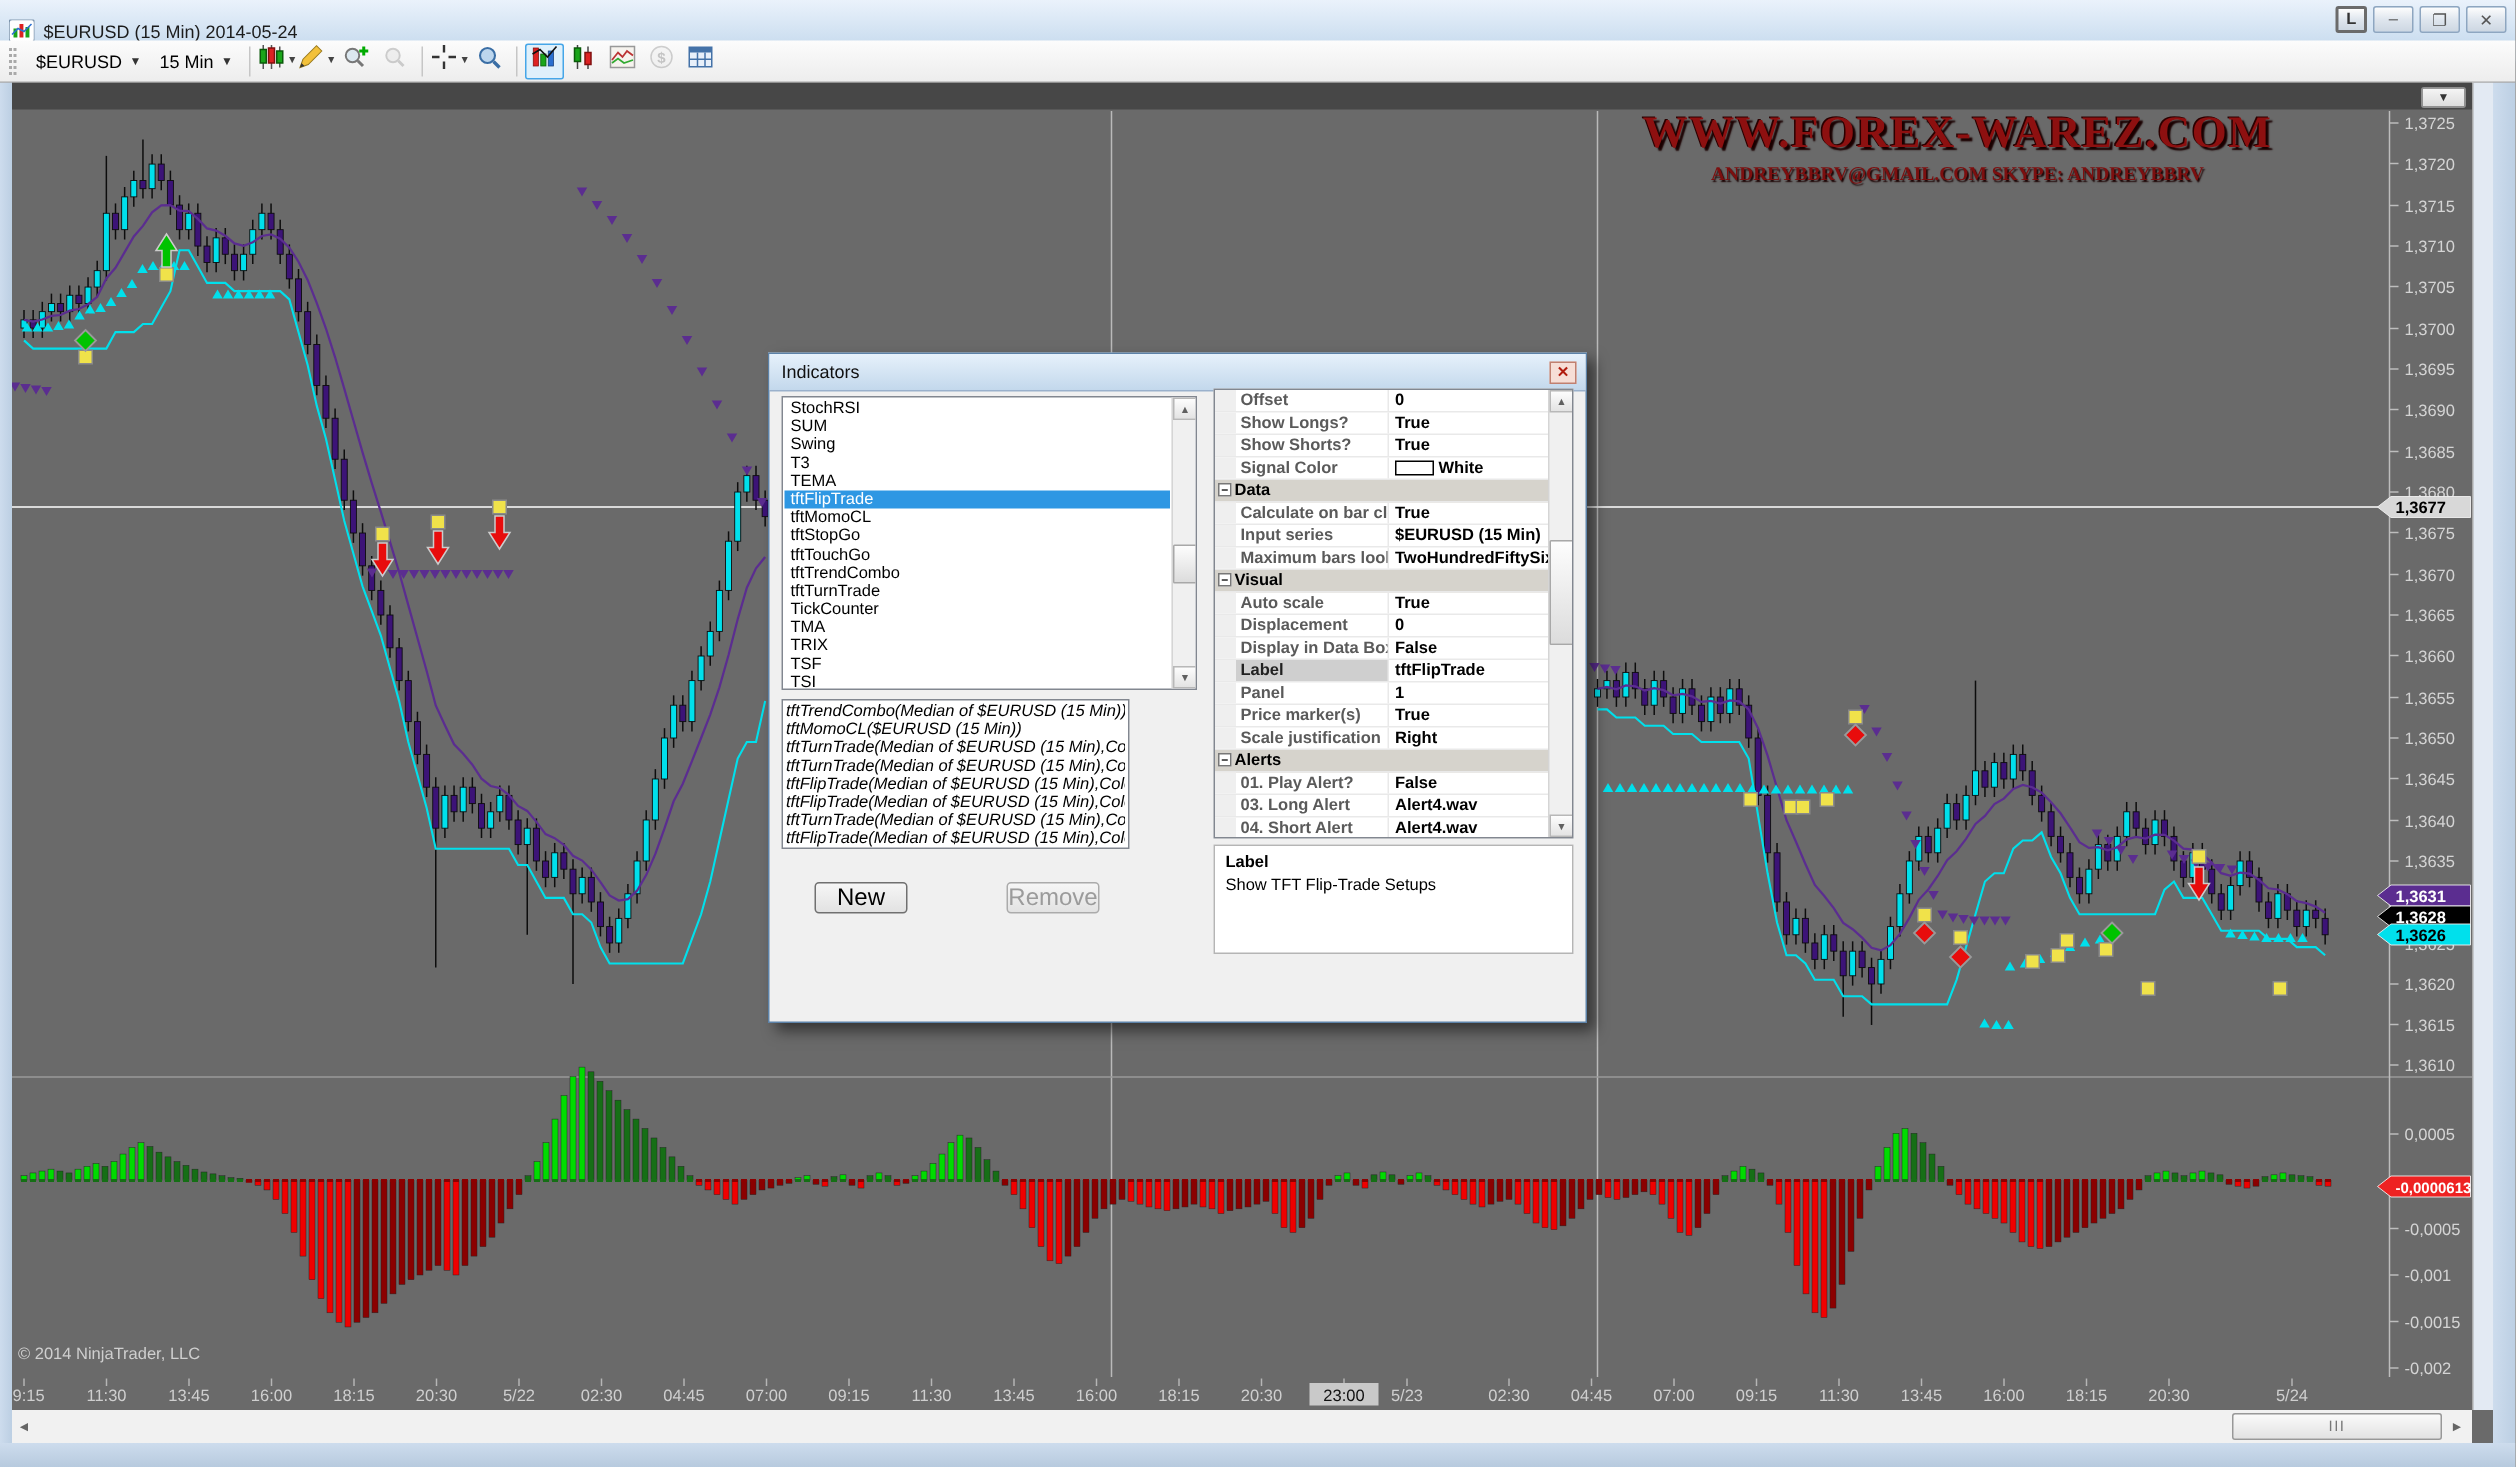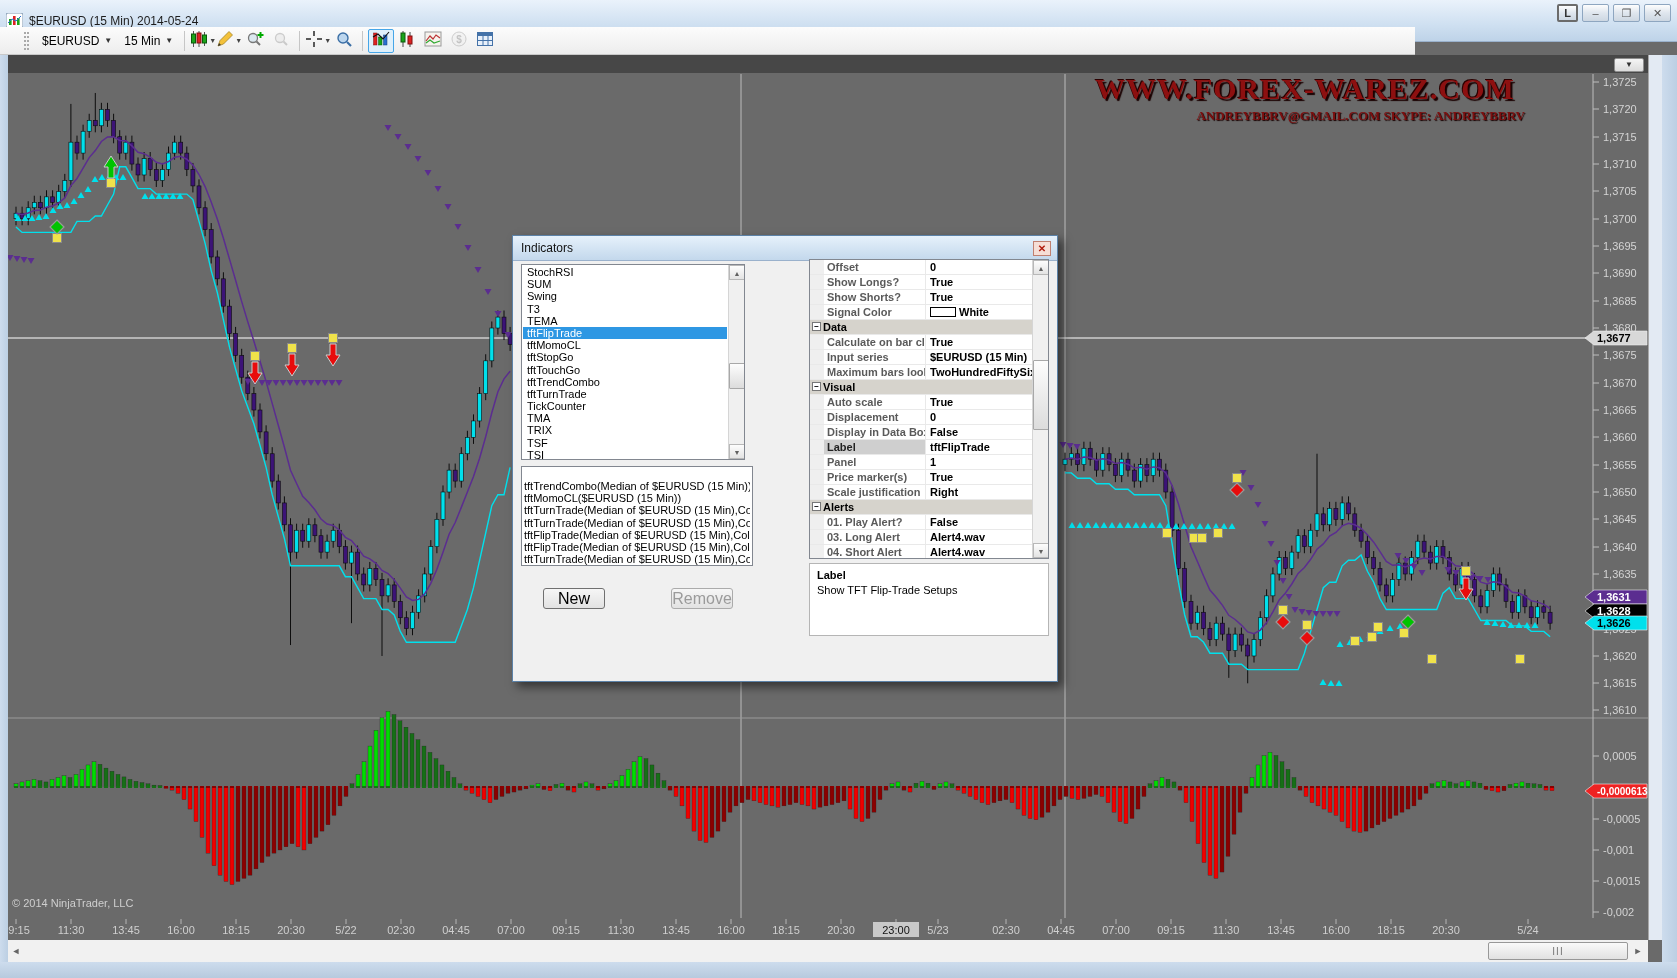--- a/index.html
+++ b/index.html
@@ -11,41 +11,41 @@
     background:linear-gradient(#eaf2fb,#cfe0f1 60%,#bed3e8); border-bottom:1px solid #9ab1cc;
     display:flex; align-items:center; padding-left:6px; z-index:30;text-align:center; }
   #title-icon { width:17px; height:15px; margin-right:6px; }
   #title-text { font-size:12px; color:#1c1c1c; }
   #win-controls { position:absolute; right:6px; top:4px; display:flex; gap:4px; }
   .win-btn { width:27px; height:18px; border:1px solid #8ea6c0; border-radius:2px;
     background:linear-gradient(#fdfdfd,#dfe6ee 50%,#cdd7e2); color:#555; font-size:11px;
     display:flex; align-items:center; justify-content:center; cursor:pointer; }
   .win-btn.link { width:21px; border:2px solid #6b6b6b; font-weight:bold; color:#333; }
 
-  #toolbar { position:absolute; left:0; top:27px; width:1415px; height:28px;
+  #toolbar { position:absolute; left:0; top:27px; width:1677px; height:28px;
     background:linear-gradient(#fcfcfc,#ededed); border-bottom:1px solid #c9c9c9;
-    display:flex; align-items:center; padding-left:22px; z-index:30; }
+    display:flex; align-items:center; padding-left:4px; z-index:30; }
   #grip { width:5px; height:18px; border-left:2px dotted #a9a9a9; border-right:2px dotted #a9a9a9; margin:0 7px 0 2px; }
   .combo { display:flex; align-items:center; gap:5px; padding:2px 6px; font-size:12px; color:#000; cursor:pointer; }
   .combo .arr { font-size:8px; color:#333; }
   .tb-sep { width:1px; height:20px; background:#c6c6c6; margin:0 5px; }
   .tb-btn { width:26px; height:24px; display:flex; align-items:center; justify-content:center;
     border:1px solid transparent; border-radius:2px; cursor:pointer; position:relative; }
   .tb-btn.active { border:1px solid #46a6e8; background:#dff0fb; }
   .tb-btn.disabled { opacity:.45; }
   .tb-btn .dd { font-size:7px; color:#444; margin-left:1px; }
 
   
   #chart-label { position:absolute; left:10px; top:58px; width:1520px; font-size:11px;
     color:#d6d6d6; white-space:nowrap; overflow:hidden; z-index:5; }
   #watermark { position:absolute; left:1085px; top:72px; width:440px; text-align:center; z-index:6; }
   #watermark .wm1 { font-family:"Liberation Serif", serif; font-weight:bold; font-size:30px;
     letter-spacing:1px; color:#8d1010; text-shadow:2px 2px 1px #1a0000, -1px -1px 0 #2b0000; }
   #watermark .wm2 { font-family:"Liberation Serif", serif; font-weight:bold; font-size:13px;
-    color:#7c0f0f; text-shadow:1px 1px 1px #1a0000; margin-top:2px;text-align:right; }
+    color:#7c0f0f; text-shadow:1px 1px 1px #1a0000; margin-top:2px; }
   #copyright { position:absolute; left:12px; top:897px; font-size:11px; color:#cfcfcf; z-index:5; }
   #jump-btn { position:absolute; left:1614px; top:58px; width:30px; height:14px;
     background:linear-gradient(#f5f5f5,#dcdcdc); border:1px solid #8f8f8f; border-radius:2px;
     font-size:8px; color:#333; text-align:center; line-height:12px; z-index:6; cursor:pointer; }
 
   
   .frame { position:absolute; background:linear-gradient(90deg,#cddced,#bccfe3); z-index:20; }
   #frame-l { left:0; top:55px; width:8px; height:923px; }
   #frame-r { left:1662px; top:55px; width:15px; height:923px; }
   #frame-b { left:0; top:962px; width:1677px; height:16px; background:linear-gradient(#cddced,#b7cade); }
@@ -60,32 +60,32 @@
   #sc-right { position:absolute; right:2px; }
 
   
   #dialog { position:absolute; left:512px; top:235px; width:546px; height:447px;
     background:#f0f0f0; border:1px solid #5c82a8; box-shadow:5px 5px 9px rgba(0,0,0,.5); z-index:40; font-size:11px; }
   #dlg-title { height:25px; background:linear-gradient(#e6f1fb,#c3d8ec); border-bottom:1px solid #9ab1cc;
     display:flex; align-items:center; padding:0 8px; font-size:12px; color:#111; }
   #dlg-close { position:absolute; right:6px; top:5px; width:18px; height:15px; background:#f6ded6;
     border:1px solid #c08070; color:#b11c0e; font-size:10px; font-weight:bold; text-align:center; line-height:13px; cursor:pointer; }
   .listbox { position:absolute; background:#fff; border:1px solid #828790; overflow:hidden; }
-  #avail-list { left:8px; top:28px; width:224px; height:196px; }
+  #avail-list { left:8px; top:28px; width:277px; height:196px; }
   #avail-items { position:absolute; left:1px; top:1px; right:17px; }
   .li { height:12.2px; line-height:12.2px; padding-left:4px; white-space:nowrap; cursor:default; color:#000; }
   .li.sel { background:#2e97e3; color:#fff; }
   .vscroll { position:absolute; right:0; top:0; bottom:0; width:16px; background:#f0f0f0; border-left:1px solid #d5d5d5; }
   .vs-up,.vs-dn { position:absolute; left:0; width:16px; height:15px; font-size:7px; color:#606060;
     text-align:center; line-height:15px; background:linear-gradient(#fdfdfd,#e3e3e3); border:1px solid #b8b8b8; cursor:pointer; }
   .vs-up{ top:0; } .vs-dn{ bottom:0; }
   .vs-thumb { position:absolute; left:0; width:16px; background:linear-gradient(#fdfdfd,#dcdcdc);
     border:1px solid #a8a8a8; border-radius:1px; cursor:grab; }
   #config-list { left:8px; top:230px; width:232px; height:100px; }
-  #config-items { padding:13px 2px; }
+  #config-items { padding:1px 2px;font-style:italic; }
   .cli { height:12.2px; line-height:12.2px; white-space:nowrap; overflow:hidden; }
   .dlg-btn { position:absolute; height:21px; width:62px; background:linear-gradient(#f6f6f6,#e2e2e2);
     border:1px solid #707070; border-radius:3px; font-size:16px; color:#000; text-align:center; line-height:19px; cursor:pointer; }
   .dlg-btn.disabled { color:#9b9b9b; border-color:#ababab; cursor:default; }
   #btn-new { left:30px; top:352px; }
   #btn-remove { left:158px; top:352px; }
   #prop-grid { position:absolute; left:296px; top:23px; width:240px; height:300px; background:#fff; border:1px solid #828790; overflow:hidden; }
   #prop-rows { position:absolute; left:0; top:0; right:16px; }
   .prow { display:flex; height:15px; line-height:14px; border-bottom:1px solid #e9e9e9; }
   .prow .indent { width:14px; background:#efefef; flex:none; }

